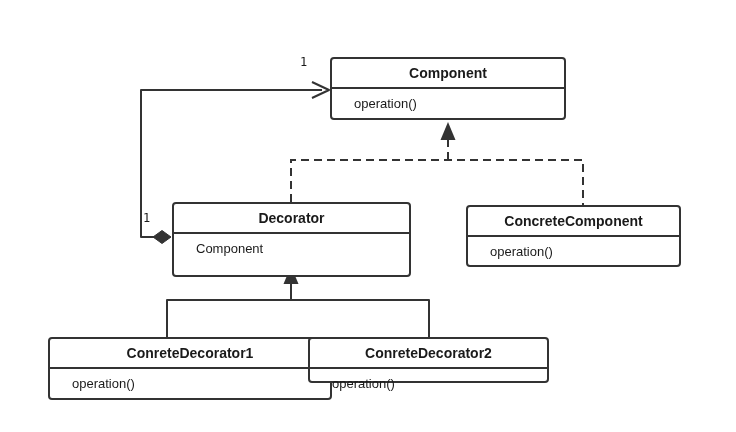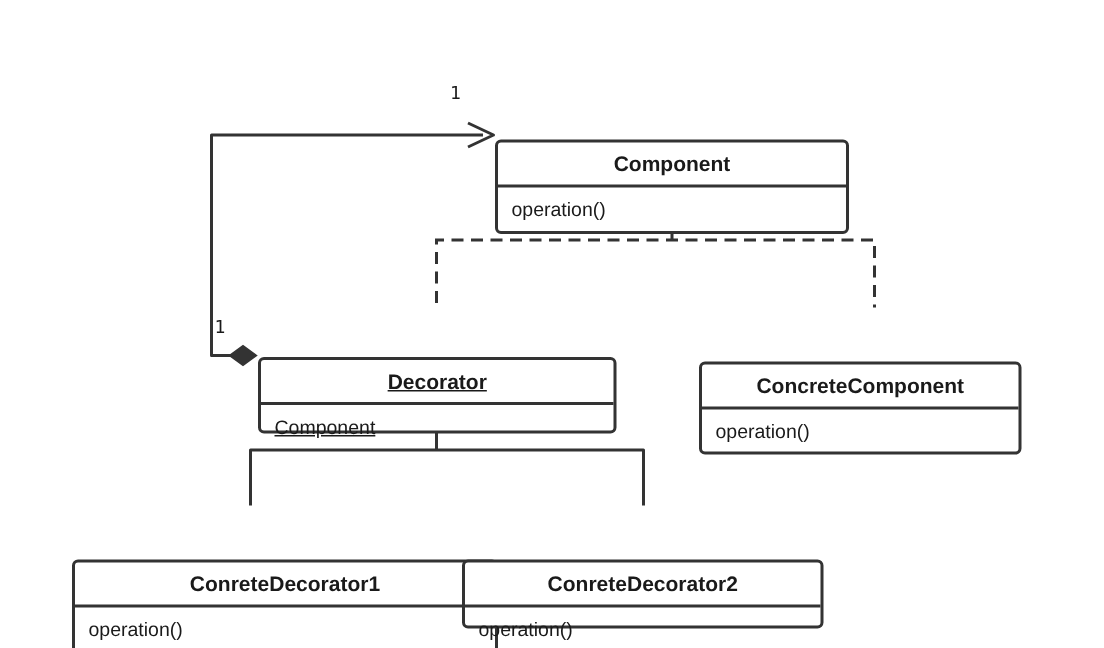--- a/index.html
+++ b/index.html
@@ -22,42 +22,41 @@
     width: 736px;
     height: 432px;
   }
   .uml-class {
     position: absolute;
     box-sizing: border-box;
     background: #ffffff;
     border: 2px solid #333333;
     border-radius: 4px;
     color: #1a1a1a;
-    margin-top: 36px;
   }
   .uml-class .title {
     height: 28px;
     line-height: 28px;
     text-align: center;
     font-weight: bold;
     font-size: 14px;
     border-bottom: 2px solid #333333;
     white-space: nowrap;
     overflow: hidden;
   }
   .uml-class .member {
     height: 29px;
     line-height: 29px;
     font-size: 13px;
-    padding-left: 9px;
+    padding-left: 22px;
     white-space: nowrap;
     overflow: hidden;
   }
   #cls-component          { left: 330px; top:  57px; width: 236px; height: 63px; }
-  #cls-decorator          { left: 172px; top: 202px; width: 239px; height: 51px; text-decoration: underline; }
+  #cls-decorator          { left: 172px; top: 202px; width: 239px; height: 75px; }
   #cls-concrete-component { left: 466px; top: 205px; width: 215px; height: 62px; }
   #cls-conrete-decorator1 { left:  48px; top: 337px; width: 284px; height: 63px; }
   #cls-conrete-decorator2 { left: 308px; top: 337px; width: 241px; height: 46px; }
 
   .mult-label {
     position: absolute;
     font-family: "DejaVu Sans Mono", monospace;
     font-size: 12px;
     color: #1a1a1a;
     line-height: 14px;

